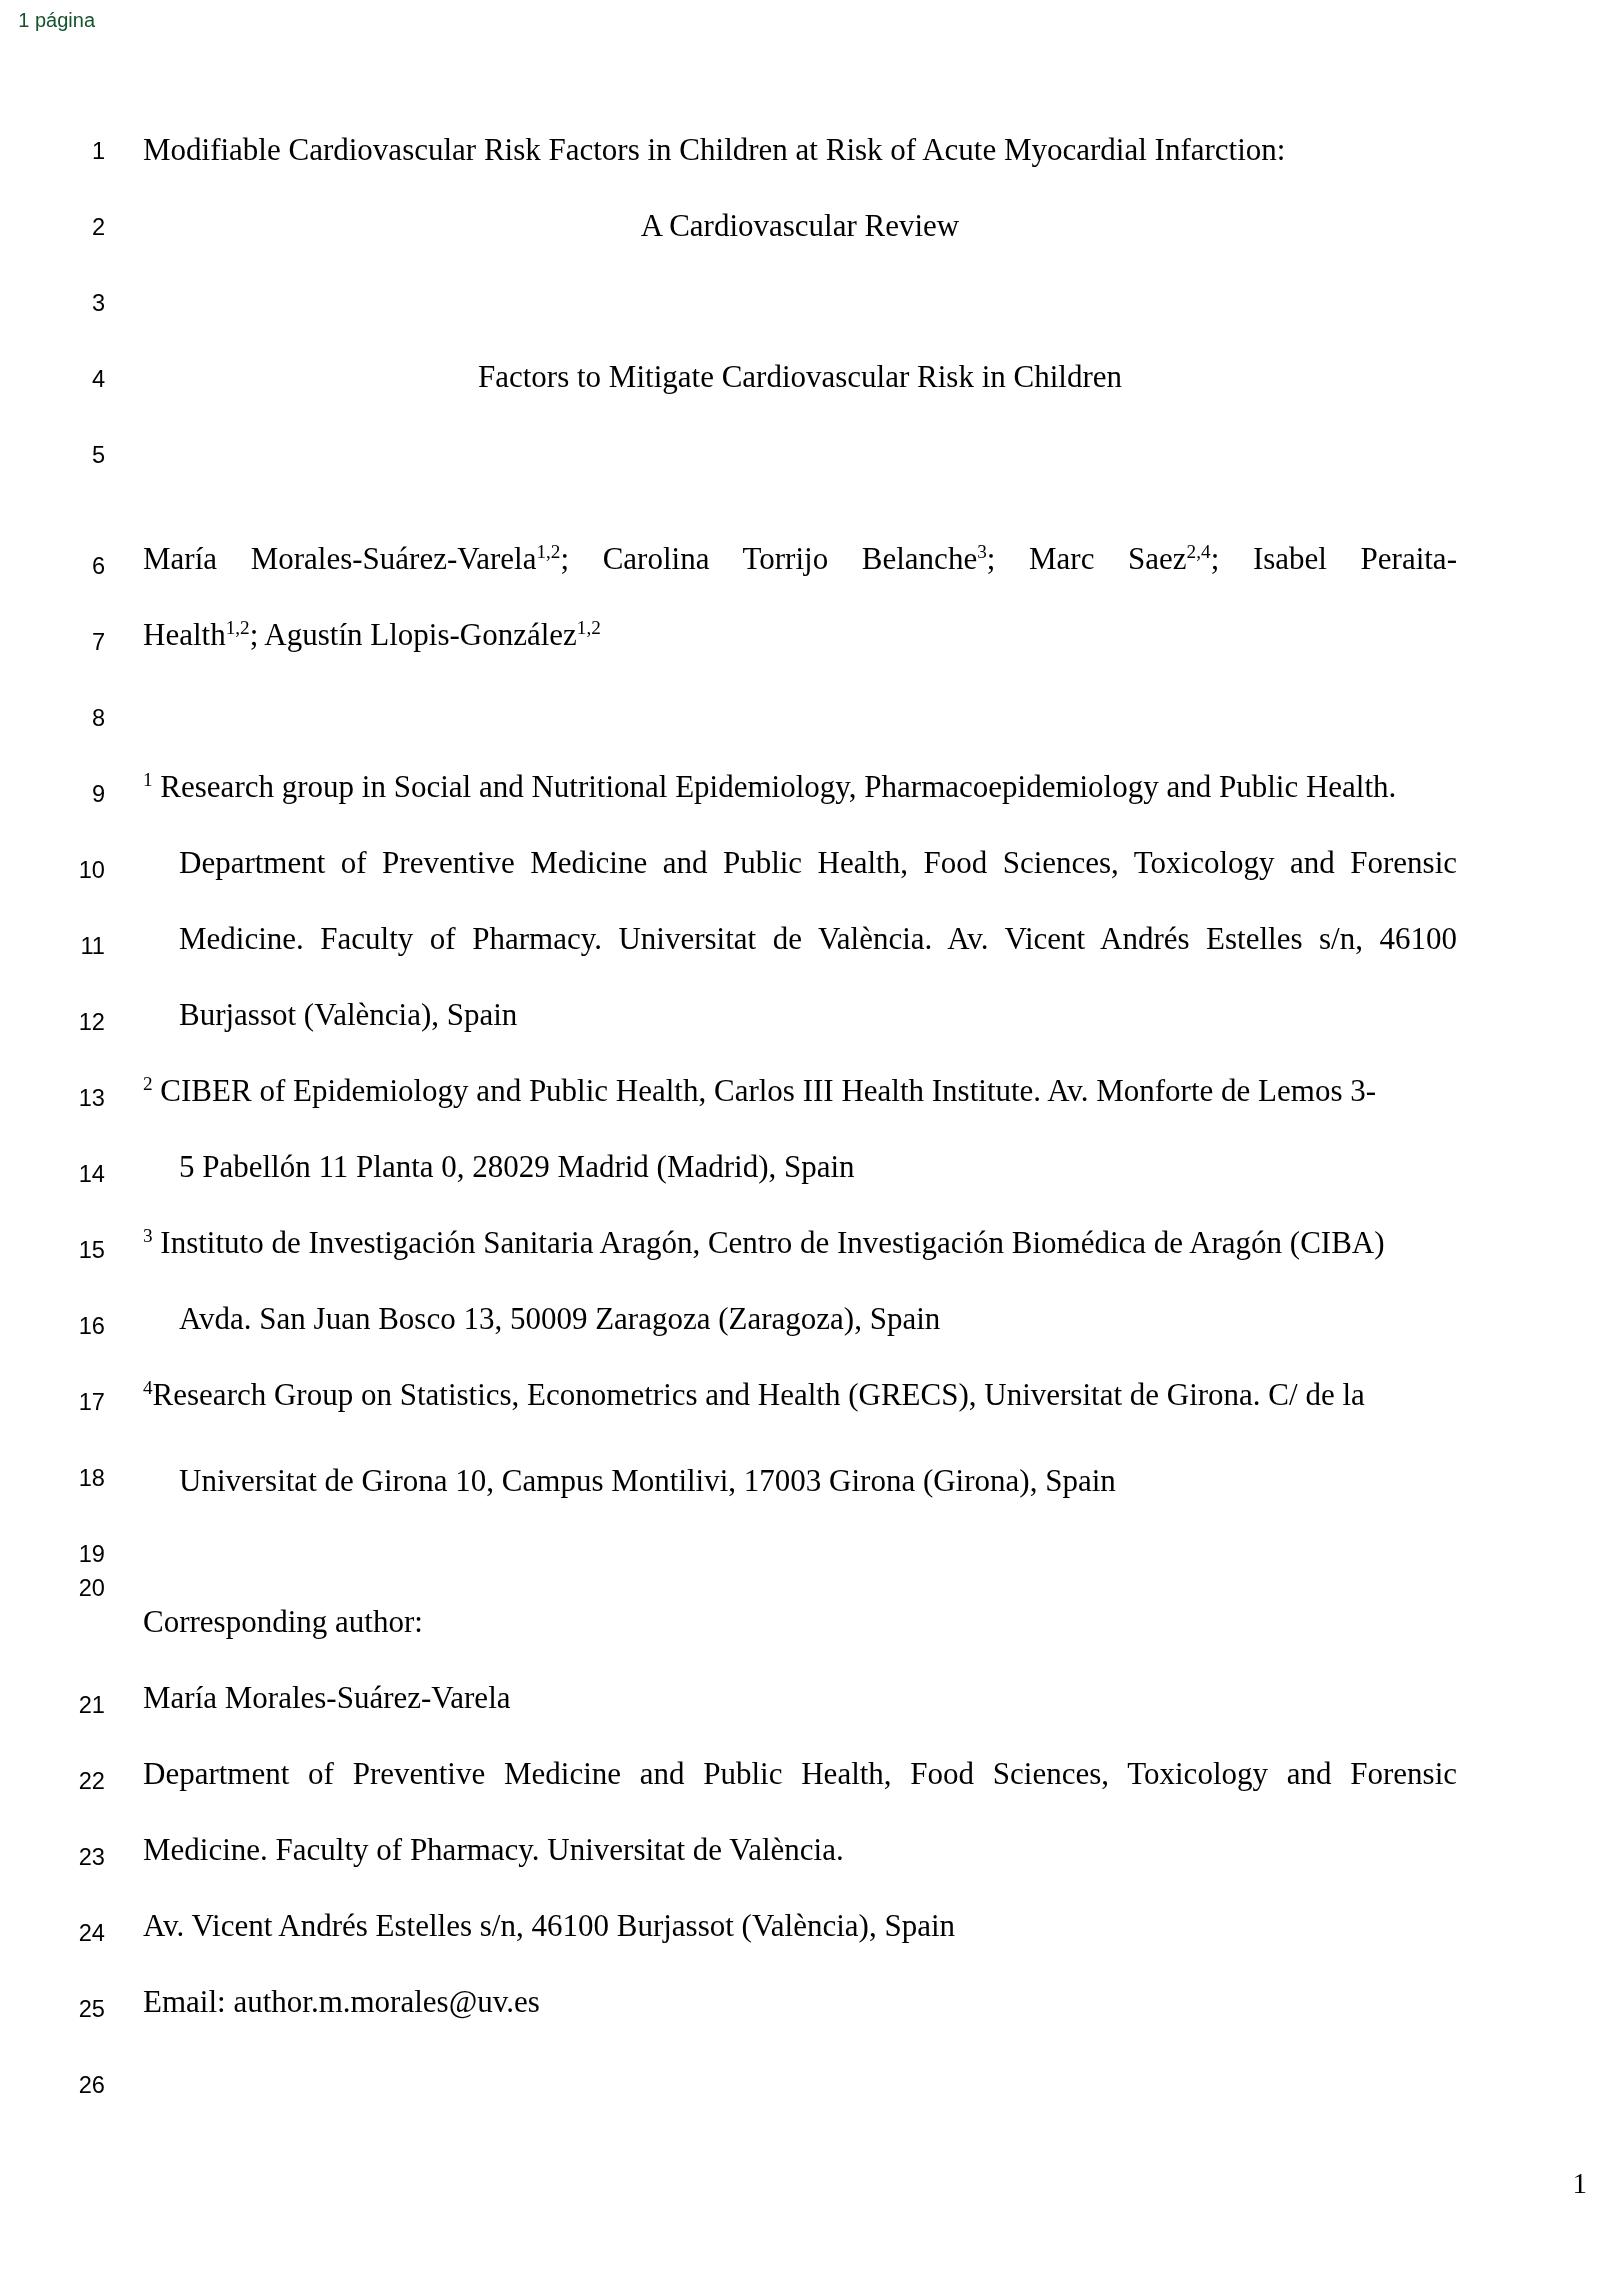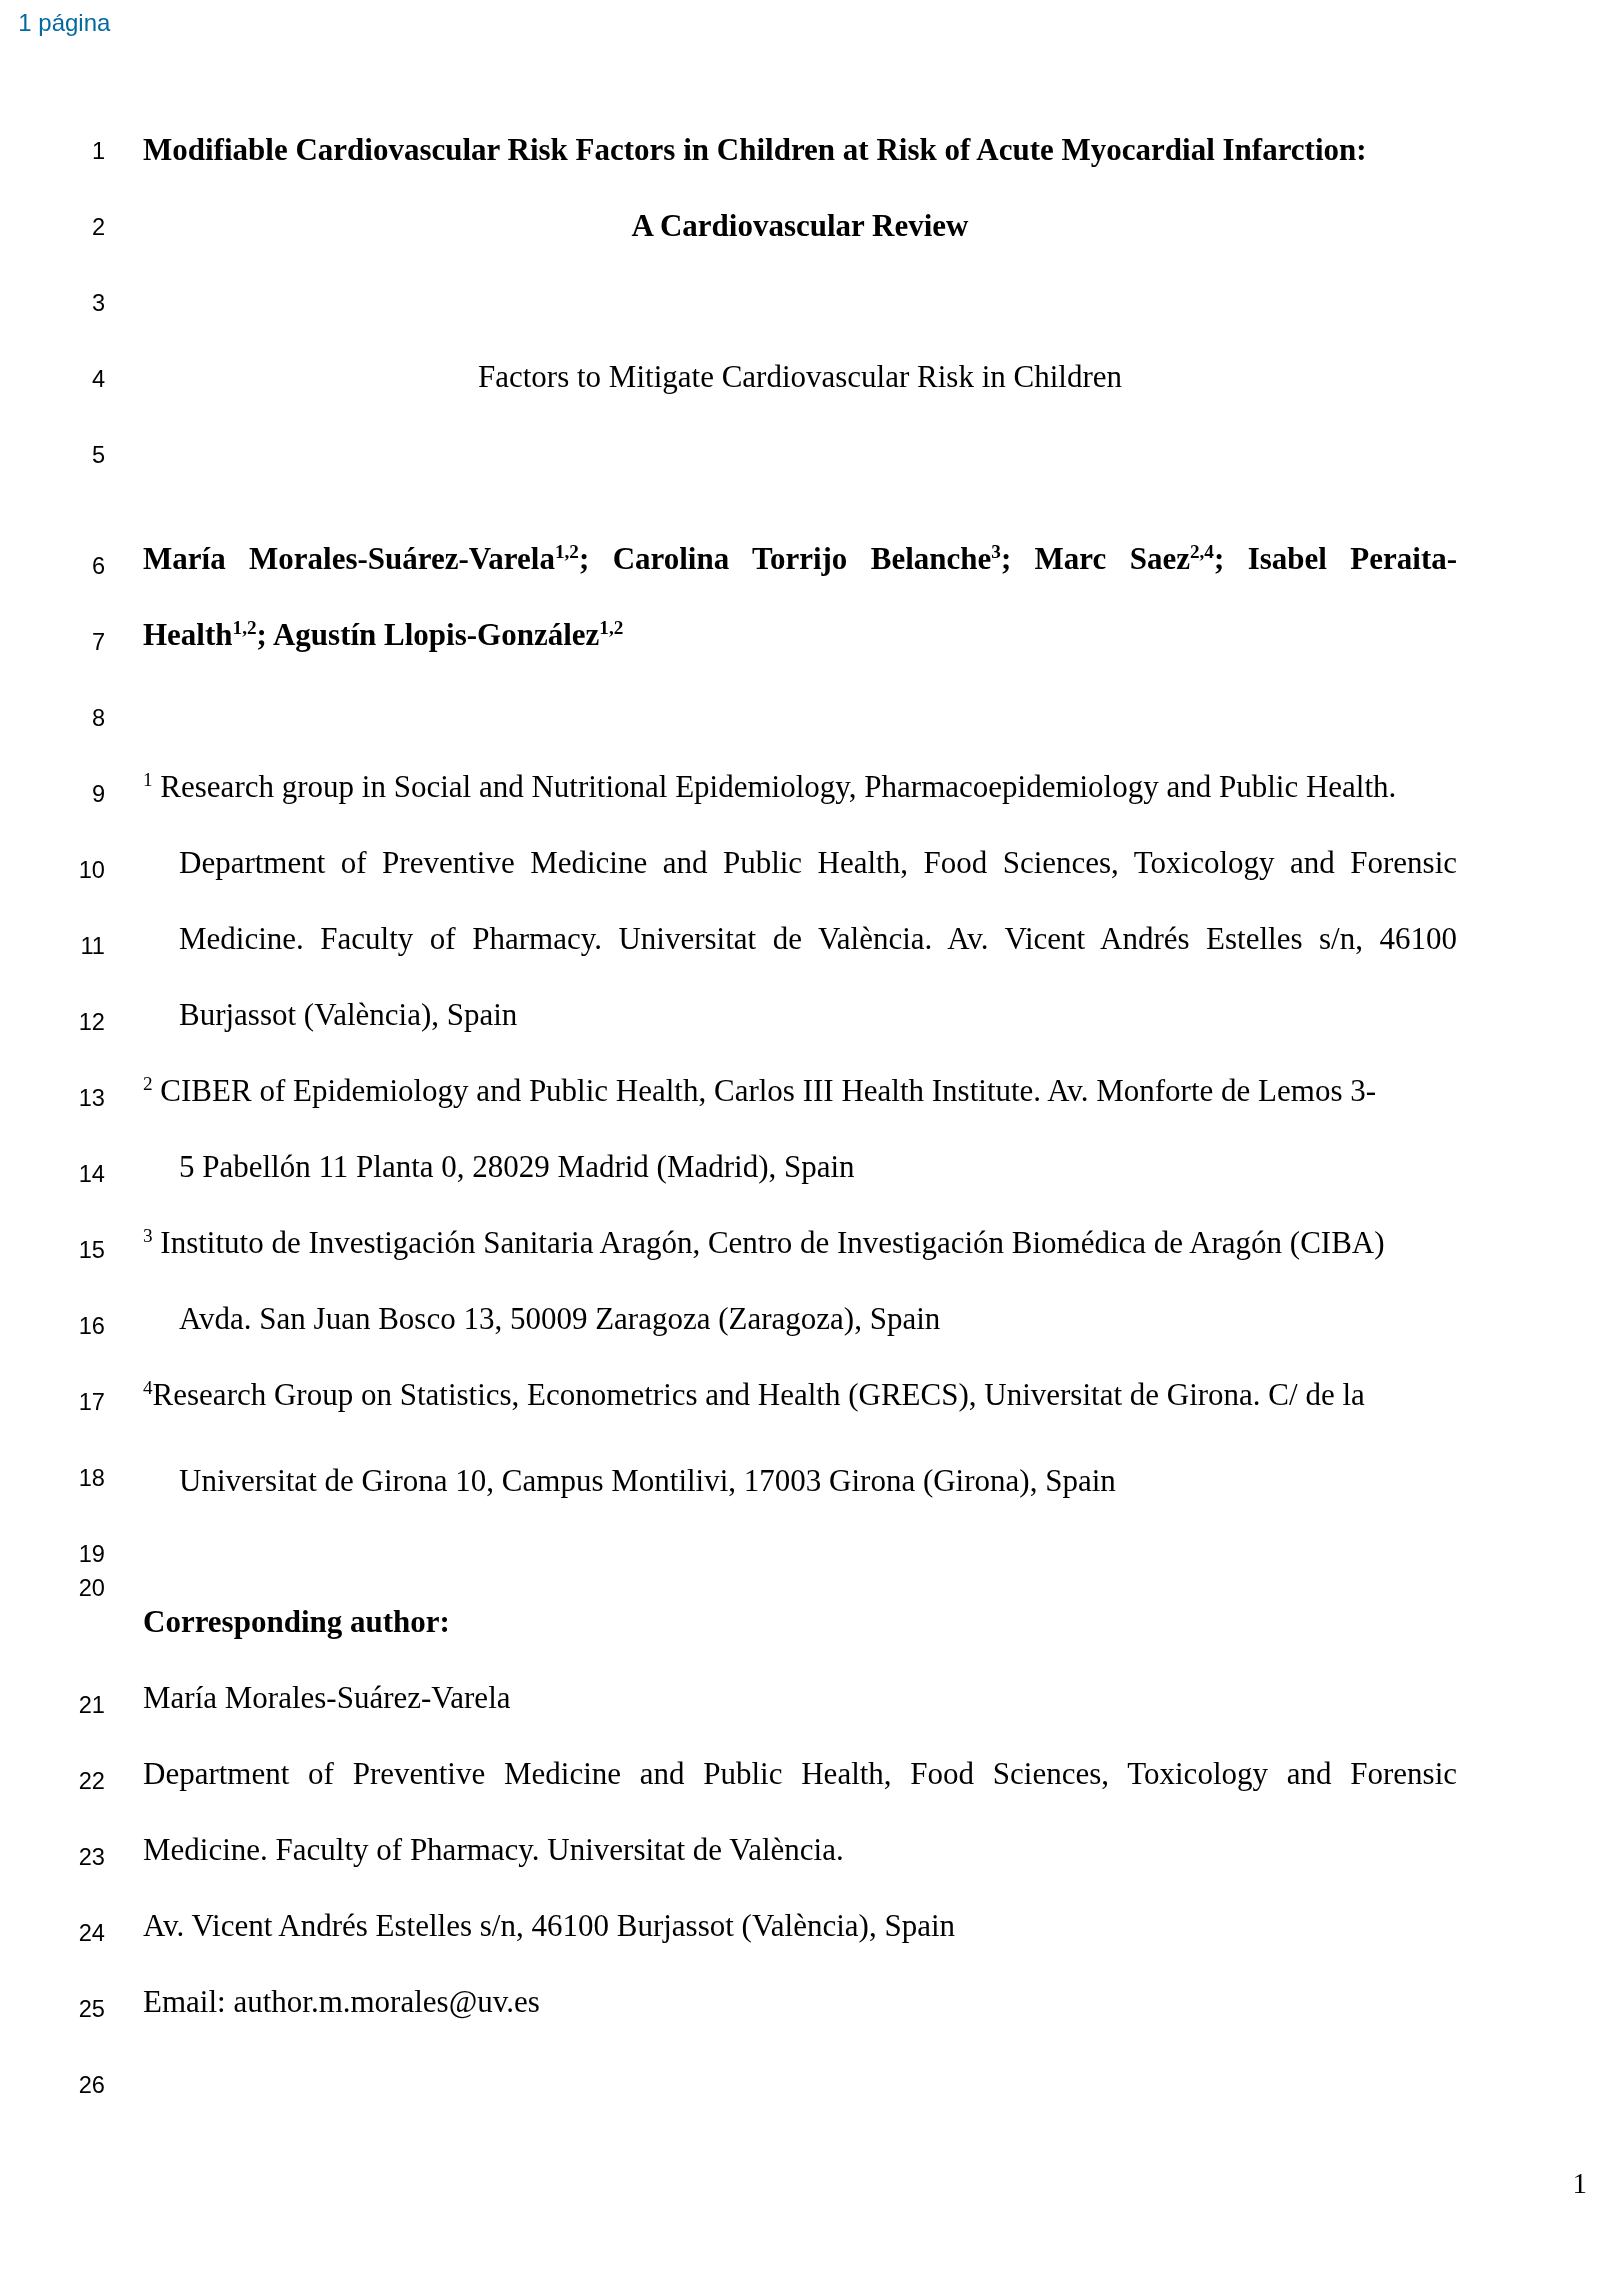--- a/index.html
+++ b/index.html
@@ -16,22 +16,22 @@
     overflow: hidden;
   }
 
   
   .viewer-header {
     position: absolute;
     top: 0; left: 0;
     width: 1623px;
     height: 41px;
     font-family: "Liberation Sans", "DejaVu Sans", sans-serif;
-    font-size: 24px;
-    color: #0369a1;
+    font-size: 20px;
+    color: #14532d;
     padding: 9.2px 0 0 18.3px;
     box-sizing: border-box;
     white-space: nowrap;
   }
 
   
   .page {
     position: absolute;
     top: 41px; left: 0;
     width: 1623px;
@@ -67,21 +67,21 @@
   .ln {
     position: absolute;
     left: 0;
     width: 1314px;
     font-size: 31px;
     line-height: 34px;
     white-space: nowrap;
   }
   .ln.wrap { white-space: normal; }
 
-  .bold { font-weight: bold; }
+  .bold { font-weight: normal; }
   .center { text-align: center; }
   .just {
     text-align: justify;
     text-align-last: justify;
     white-space: normal;
   }
   .indent { left: 36px; width: 1278px; }
 
   sup {
     font-size: 0.62em;

